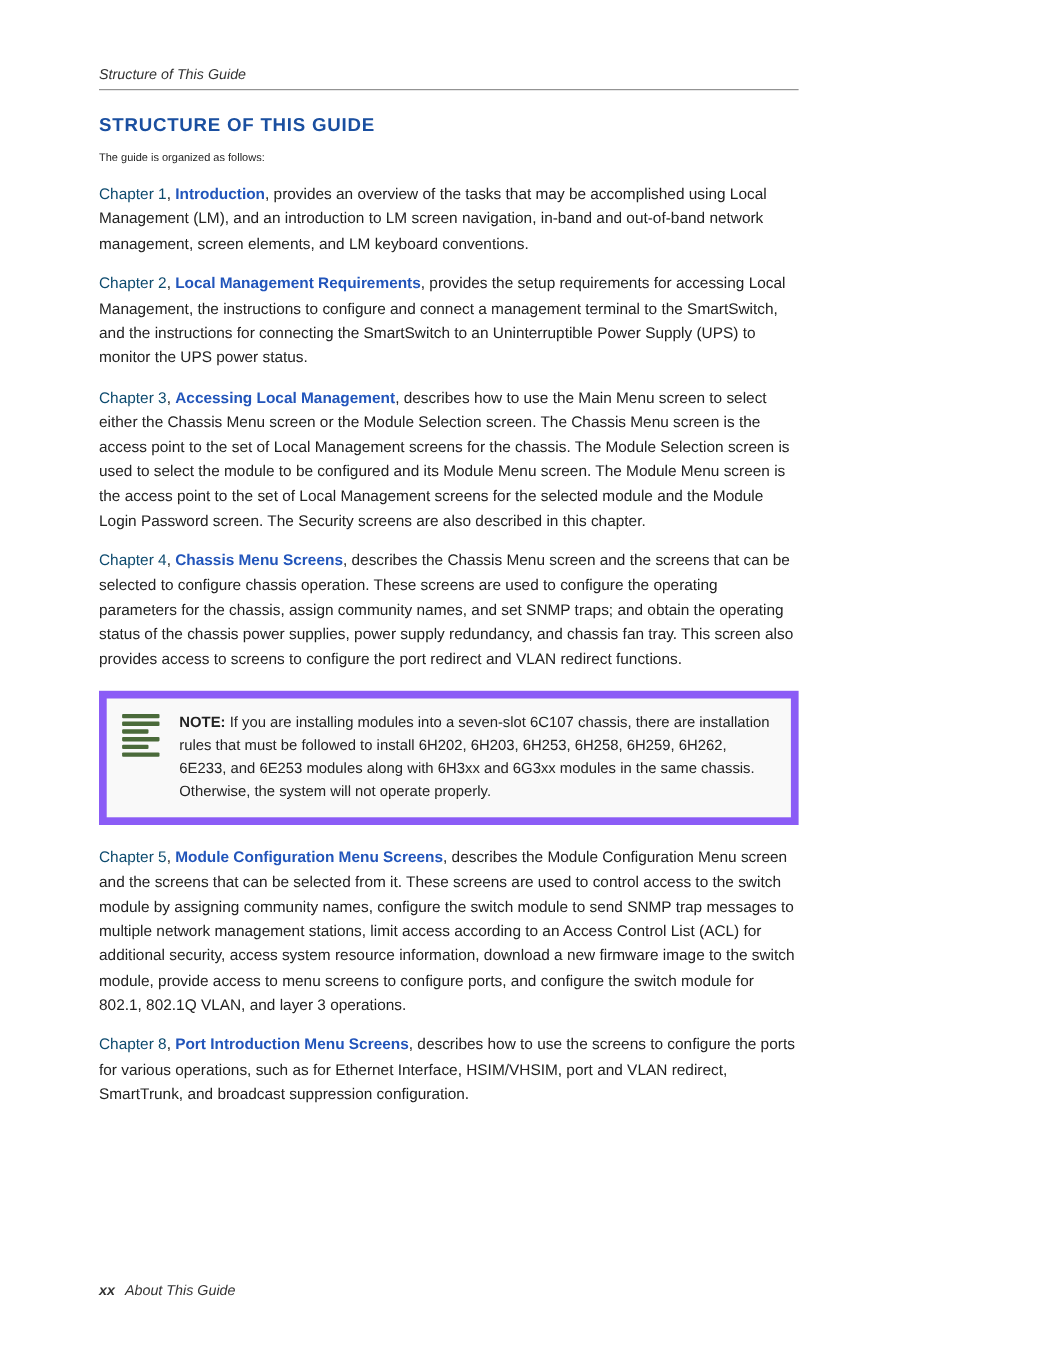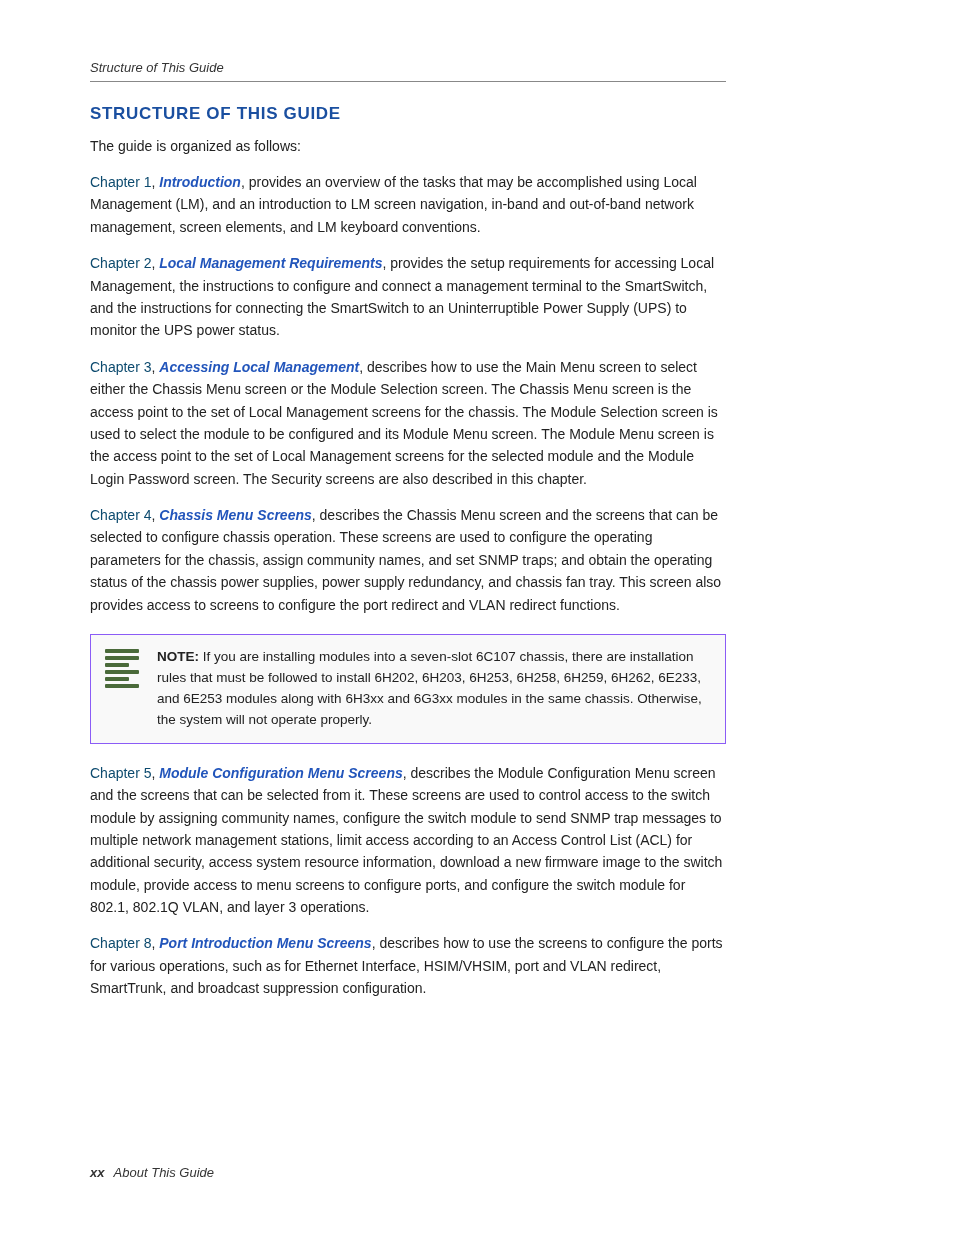--- a/index.html
+++ b/index.html
@@ -33,44 +33,43 @@
     }
     .section-title {
       font-size: 17px;
       font-weight: bold;
       color: #1a4fa0;
       text-transform: uppercase;
       letter-spacing: 0.04em;
       margin-bottom: 12px;
     }
     .intro-text {
-      font-size: 14px;
+      font-size: 10px;
       color: #222;
       margin-bottom: 14px;
       line-height: 1.5;
     }
     .chapter-block {
       margin-bottom: 14px;
       font-size: 14px;
       line-height: 1.6;
       color: #222;
     }
     .chapter-link {
       color: #0c4a6e;
       text-decoration: none;
     }
     .chapter-bold {
       font-weight: bold;
       color: #2255bb;
-      font-style: italic;
     }
     .note-box {
       display: flex;
       flex-direction: row;
-      border: 1px solid #8b5cf6;
+      border: 7px solid #8b5cf6;
       background: #f9f9f9;
       margin: 18px 0 18px 0;
       padding: 12px 14px;
       gap: 14px;
       align-items: flex-start;
     }
     .note-icon {
       flex-shrink: 0;
       width: 38px;
       margin-top: 2px;

